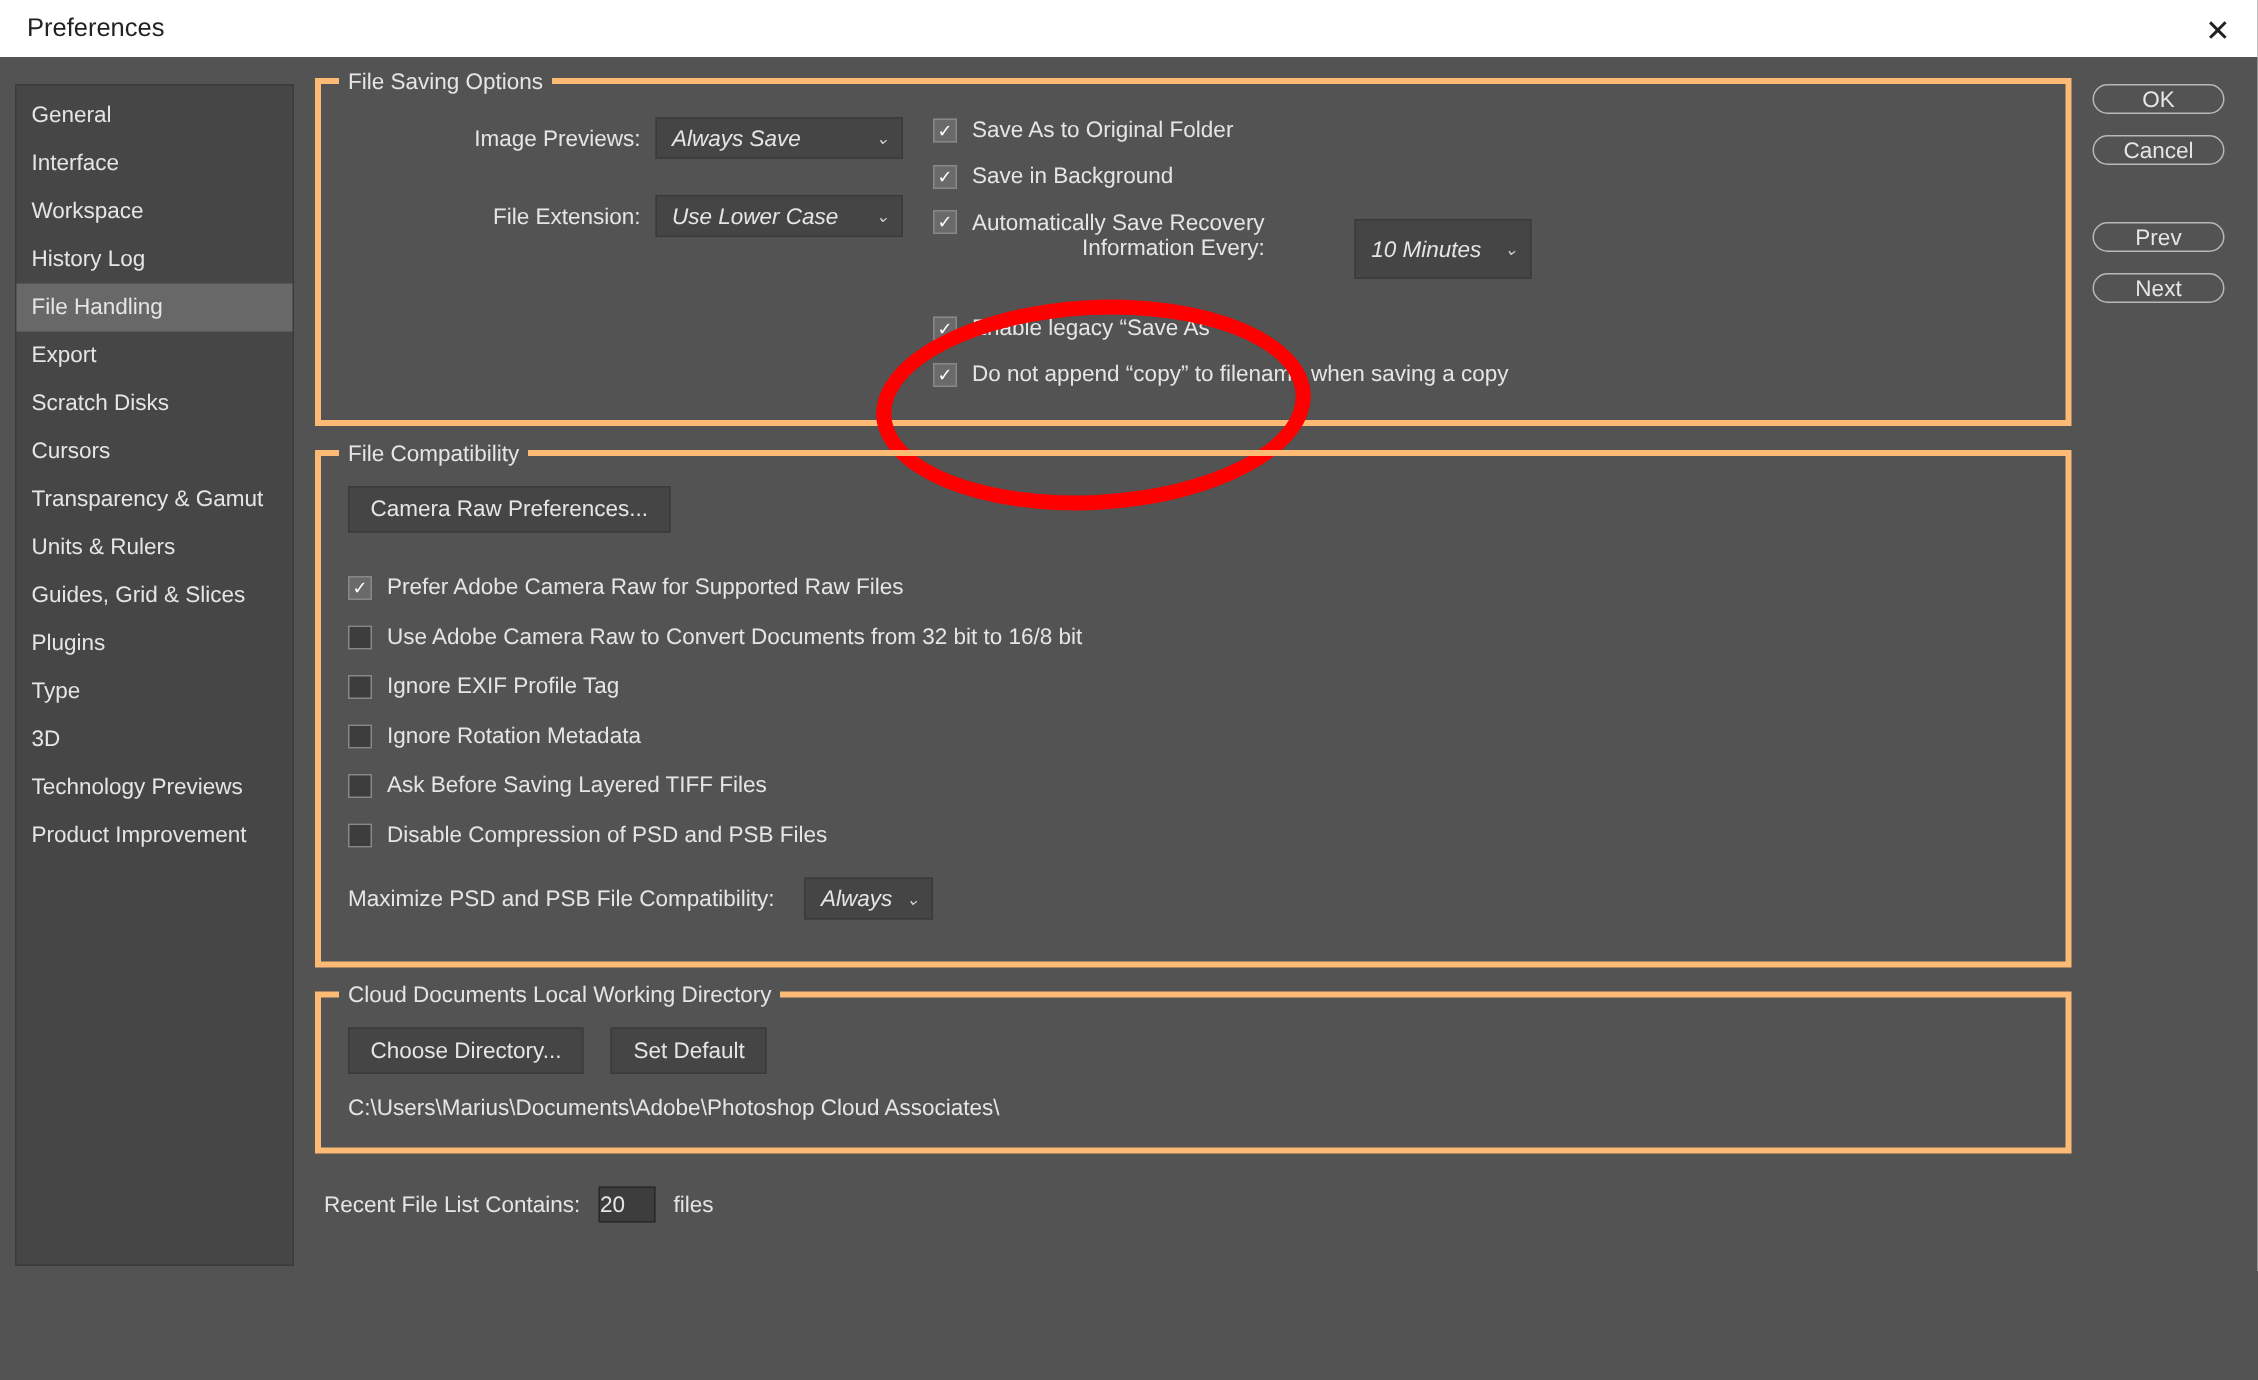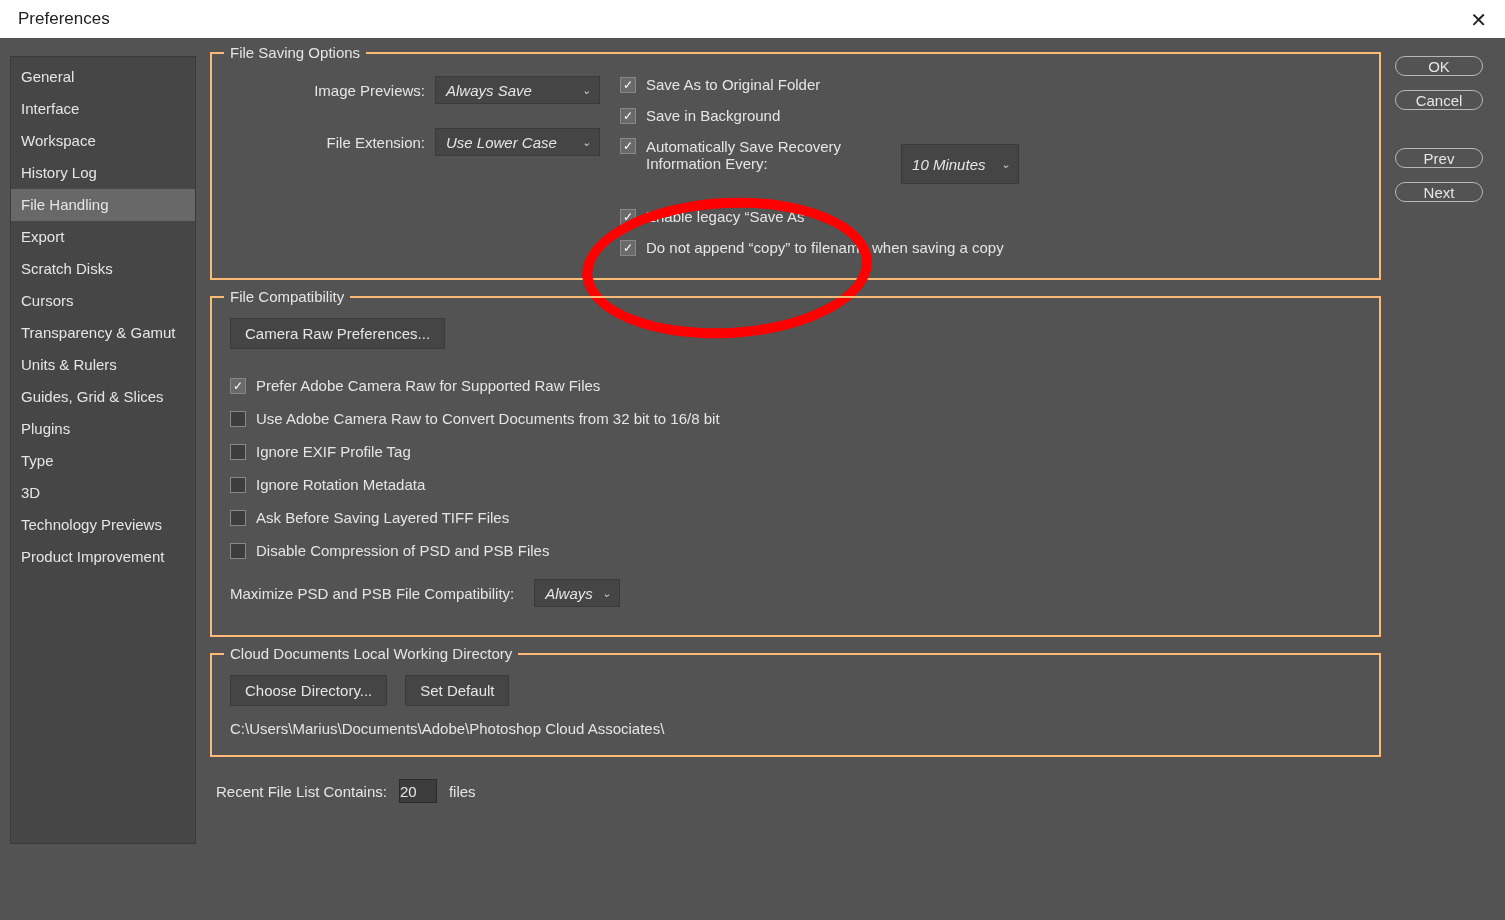--- a/index.html
+++ b/index.html
@@ -16,42 +16,42 @@
 .sidebar-item.selected { background: #686868; }
 
 
 .content { flex: 1; padding: 14px 14px 0 14px; color: #e5e5e5; font-size: 15px; position: relative; }
 
 
 .right-buttons { width: 110px; padding: 18px 22px 0 0; display: flex; flex-direction: column; gap: 14px; }
 .pill-btn { background: transparent; border: 1px solid #b8b8b8; color: #e5e5e5; border-radius: 20px; height: 20px; font-size: 15px; cursor: pointer; min-width: 80px;}
 
 
-.group { border: 2px solid #fdba74; margin-bottom: 16px; position: relative; padding: 14px 18px 18px 18px; }
+.group { border: 4px solid #fdba74; margin-bottom: 16px; position: relative; padding: 14px 18px 18px 18px; }
 .group-legend { position: absolute; top: -10px; left: 12px; background: #535353; padding: 0 6px; font-size: 15px; }
 
 
 .row { display: flex; align-items: center; gap: 10px; margin-bottom: 10px; }
 .label-right { text-align: right; width: 160px; }
 
 
 .sel { background: #454545; border: 1px solid #3a3a3a; color: #e5e5e5; padding: 4px 28px 4px 10px; font-size: 15px; position: relative; display: inline-flex; align-items: center; cursor: pointer; font-style: italic; }
 .sel .chev { position: absolute; right: 8px; font-size: 11px; color: #ccc;}
 .dd1 { width: 165px; height: 28px;}
 .dd2 { width: 165px; height: 28px;}
 .dd3 { width: 118px; height: 40px;}
 .dd4 { width: 86px; height: 28px;}
 
 .btn { background: #454545; border: 1px solid #3a3a3a; color: #e5e5e5; padding: 6px 14px; font-size: 15px; cursor: pointer; }
 
 
 .chk { display: inline-flex; align-items: center; gap: 10px; cursor: pointer; }
 .box { width: 16px; height: 16px; border: 1px solid #888; background: #3d3d3d; display: inline-flex; align-items: center; justify-content: center; font-size: 12px; color: #fff; }
 .box.checked { background: #6a6a6a; }
-.chk-text { color: #e5e5e5; }
+.chk-text { color: #e5e5e5; text-align: right; }
 
 .file-saving-right { display: flex; flex-direction: column; gap: 14px; }
 
 .txtinput { background: #3d3d3d; border: 1px solid #2a2a2a; color: #e5e5e5; width: 38px; height: 24px; text-align: left; font-size: 15px;}
 
 
 .annot { position: absolute; border: 10px solid #f00; border-radius: 50%; width: 290px; height: 140px; pointer-events: none; transform: rotate(-3deg); }
 .annot::before { content:""; position:absolute; inset:-6px; border:6px solid #f00; border-radius:50%; opacity:.4;}
 </style>
 </head>

